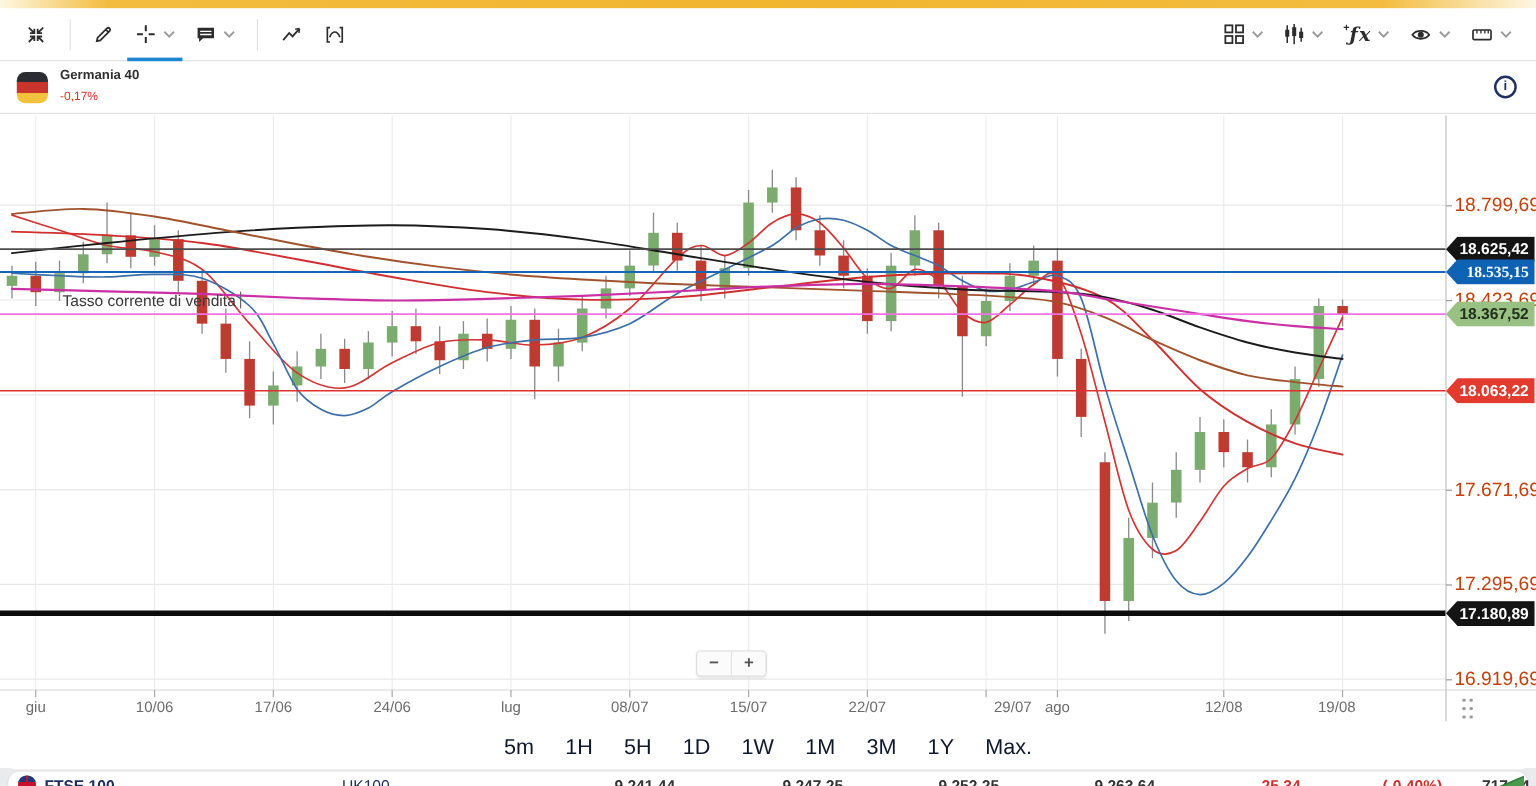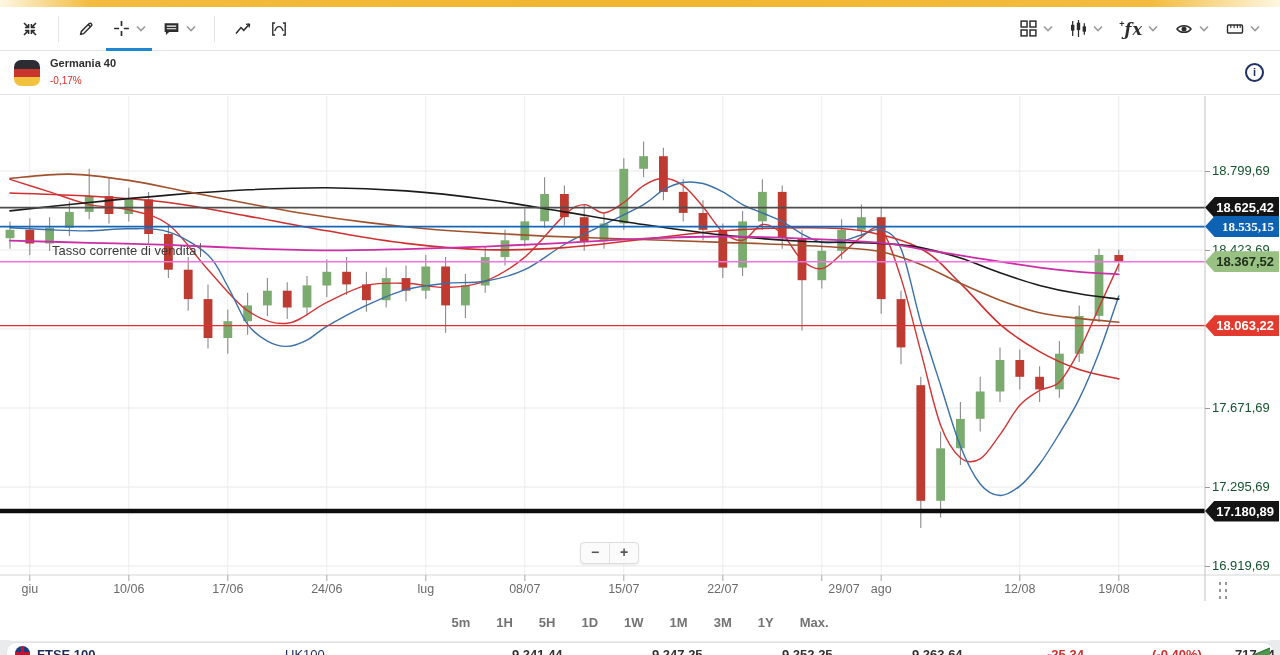--- a/index.html
+++ b/index.html
@@ -21,36 +21,36 @@
   .fx em{font-family:"DejaVu Serif",serif;font-style:italic;font-weight:bold;letter-spacing:1px;}
   .instrument{position:absolute;top:52px;left:0;width:1280px;height:43px;background:#fff;border-bottom:1px solid #e2e2e2;box-sizing:border-box;}
   .flag-de{position:absolute;left:14px;top:8px;width:26px;height:26px;border-radius:7px;
            background:linear-gradient(#2c2c33 0 33%,#c9342c 33% 66%,#f2c23f 66% 100%);}
   .iname{position:absolute;left:50px;top:5px;font-size:11px;font-weight:bold;color:#2e2e2e;}
   .ichange{position:absolute;left:50px;top:23px;font-size:10px;color:#d93025;}
   .info-btn{position:absolute;right:16px;top:11px;width:19px;height:19px;border:2px solid #1d2f63;border-radius:50%;
             box-sizing:border-box;color:#1d2f63;font-size:11px;font-weight:bold;text-align:center;line-height:15px;cursor:pointer;}
   .chart{position:absolute;top:96px;left:0;width:1280px;height:544px;background:#fff;}
   .chart svg{position:absolute;left:0;top:0;}
-  .ylab{position:absolute;left:1212px;width:66px;font-size:13px;color:#14532d;white-space:nowrap;}
+  .ylab{position:absolute;left:1212px;width:66px;font-size:16px;color:#c2410c;white-space:nowrap;}
   .ylab::before{content:"";position:absolute;left:-7px;top:8px;width:5px;height:1px;background:#9b9b9b;}
   .tag{position:absolute;left:1205px;width:74px;height:21px;line-height:21px;font-size:13px;font-weight:bold;
        text-align:right;padding-right:5px;box-sizing:border-box;
        clip-path:polygon(0 50%,13% 0,100% 0,100% 100%,13% 100%);}
   .sell-note{position:absolute;left:52px;top:147px;font-size:13px;color:#3a3a3a;white-space:nowrap;}
   .sell-caret{position:absolute;left:200px;top:147px;width:1px;height:14px;background:#666;}
   .zoom-pill{position:absolute;left:580px;top:446px;display:flex;border:1px solid #ddd;border-radius:4px;background:#fbfbfb;
              box-shadow:0 1px 2px rgba(0,0,0,.08);overflow:hidden;}
   .zbtn{width:28px;height:20px;text-align:center;line-height:19px;font-size:14px;font-weight:bold;color:#555;cursor:pointer;}
   .zbtn:first-child{border-right:1px solid #e2e2e2;}
   .xlab{position:absolute;top:486px;width:68px;margin-left:-34px;text-align:center;font-size:12.5px;color:#6b6b6b;}
   .dots{position:absolute;left:1217px;top:484px;width:12px;height:21px;cursor:grab;
         background-image:radial-gradient(#969696 1.2px,transparent 1.4px);background-size:6px 7px;}
   .tf-row{position:absolute;top:606px;left:0;width:1280px;height:32px;display:flex;align-items:center;justify-content:center;gap:14px;background:#fff;}
-  .tf{border:none;background:none;font-family:inherit;font-size:13px;color:#737373;padding:4px 6px;cursor:pointer;font-weight:bold;}
+  .tf{border:none;background:none;font-family:inherit;font-size:18px;color:#0f172a;padding:4px 6px;cursor:pointer;}
   .ticker-card{position:absolute;left:6px;top:642px;width:1268px;height:30px;background:#fff;border:1px solid #e2e2e2;
                border-radius:10px 10px 0 0;box-sizing:border-box;cursor:pointer;}
   .tk{position:absolute;top:4px;font-size:13px;color:#2b2b2b;white-space:nowrap;}
   .tk.navy{color:#1c2d5e;font-weight:bold;}
   .tk.red{color:#d32f2f;font-weight:bold;}
   .tk.num{font-weight:bold;color:#333;}
   .flag-uk{position:absolute;left:8px;top:3px;width:15px;height:15px;border-radius:50%;
            background:linear-gradient(transparent 40%,#c8102e 40%,#c8102e 60%,transparent 60%),
                       linear-gradient(90deg,transparent 42%,#c8102e 42%,#c8102e 58%,transparent 58%),#1d3a7a;}
   .spark{position:absolute;right:3px;top:2px;}

